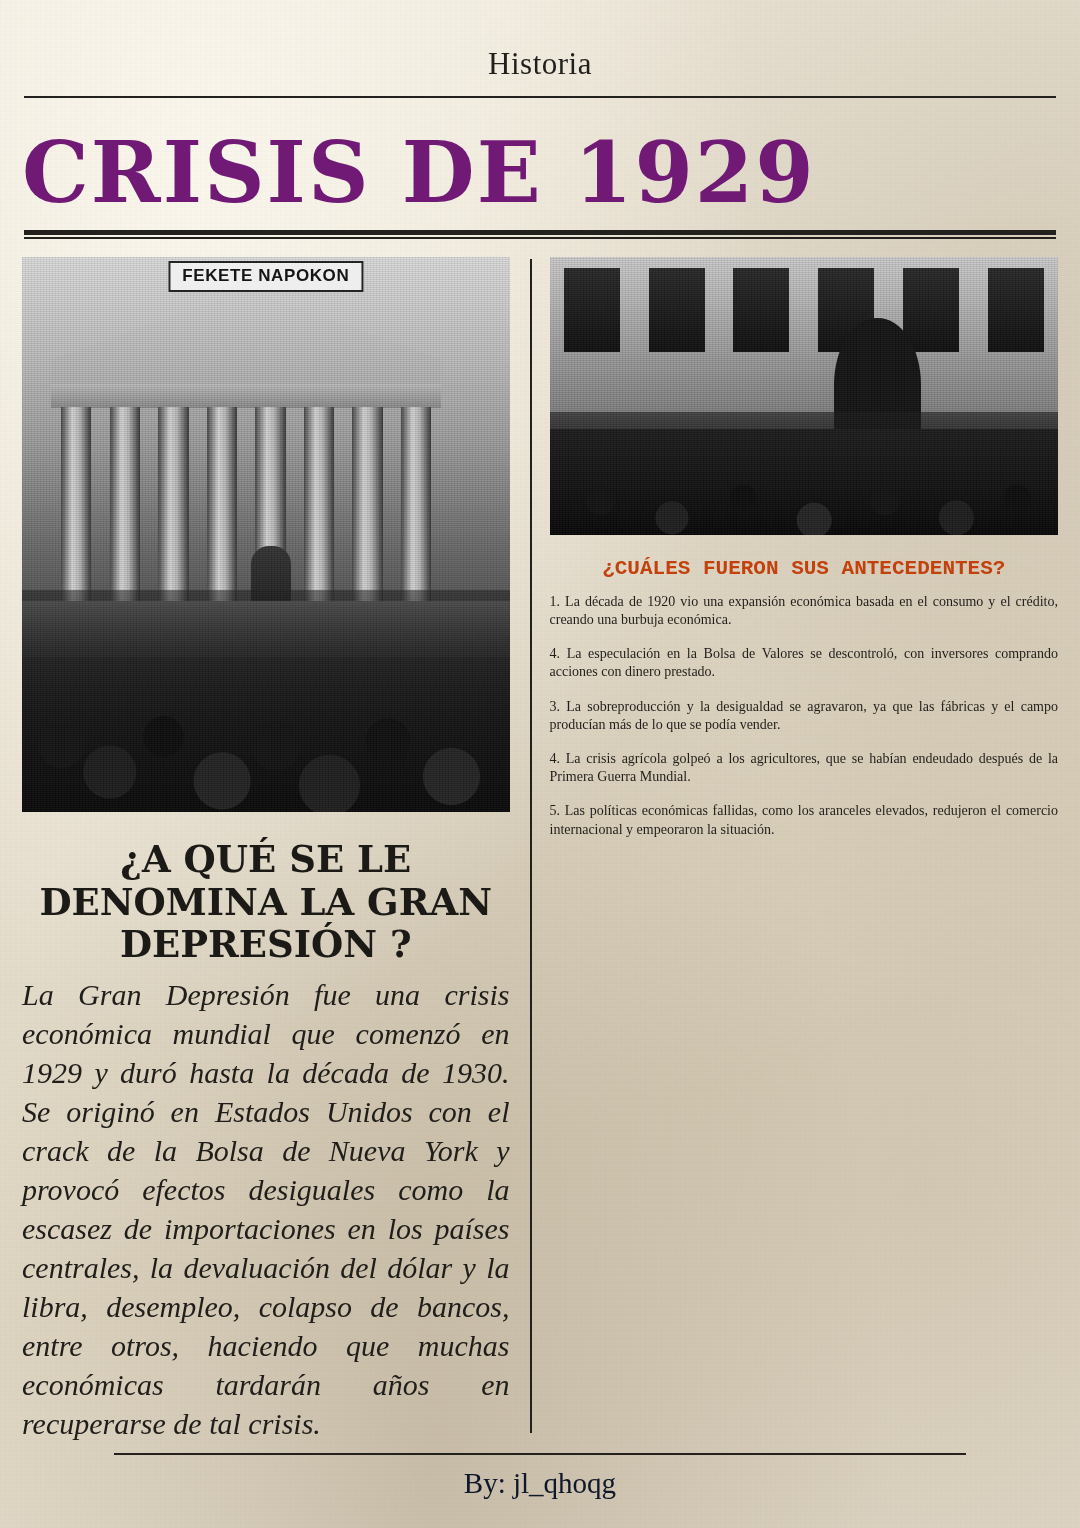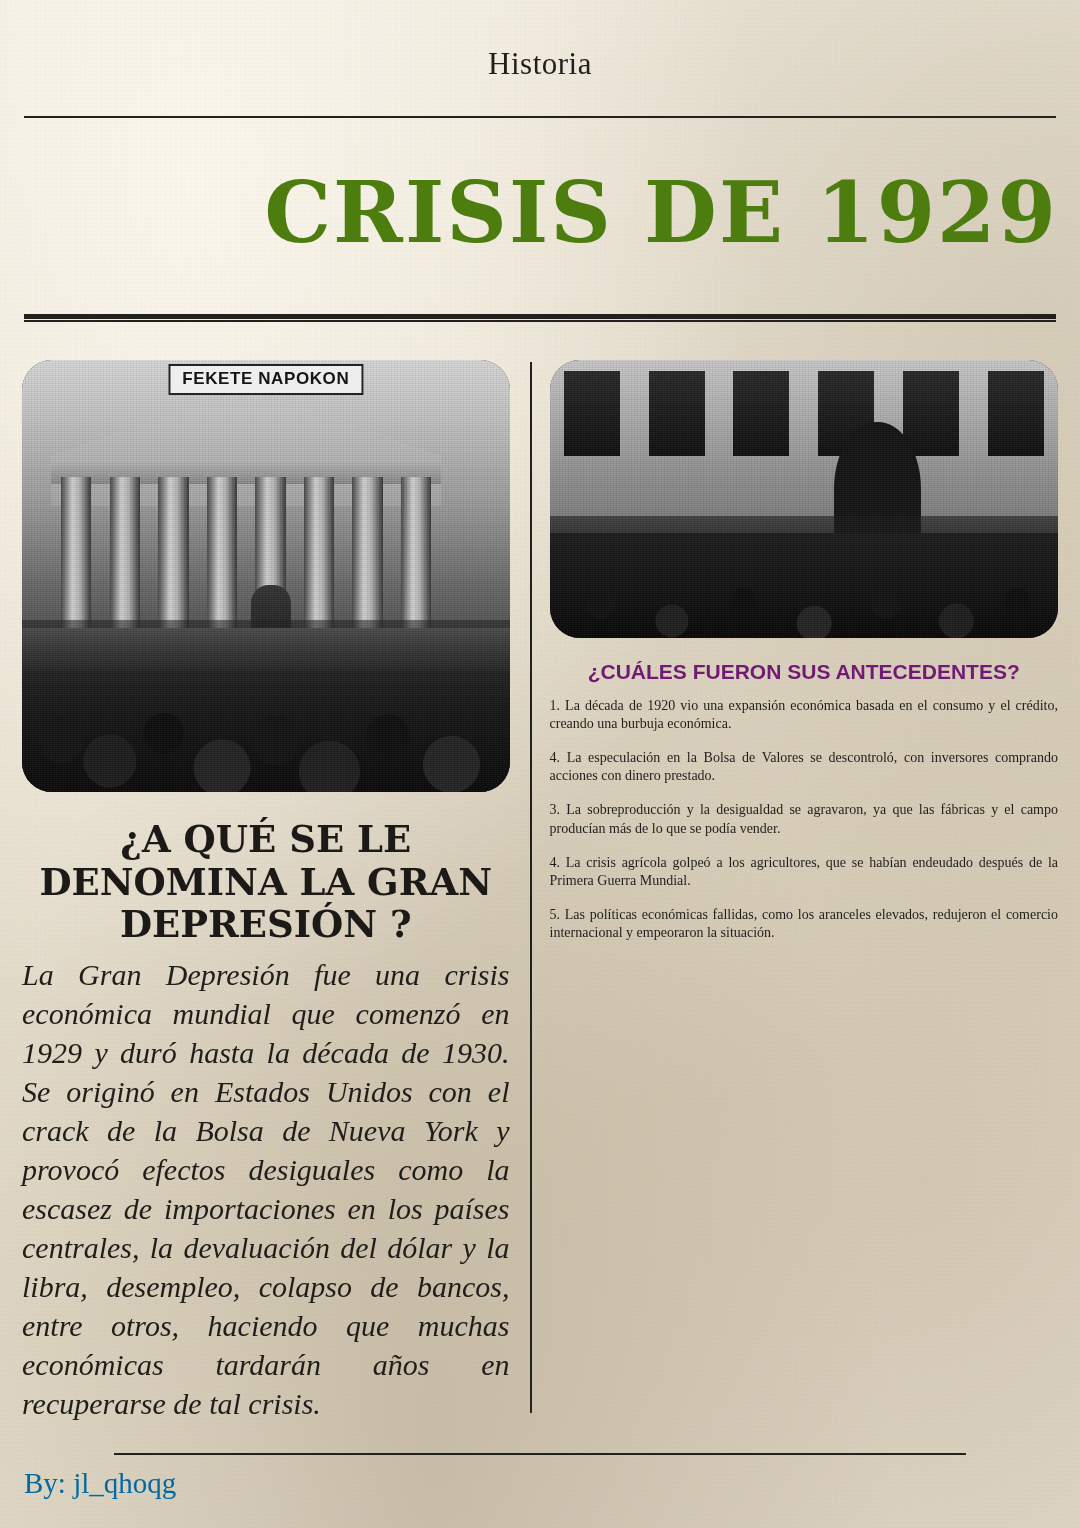--- a/index.html
+++ b/index.html
@@ -36,45 +36,44 @@
       repeating-linear-gradient(90deg, rgba(120,105,82,.08) 0px, rgba(120,105,82,0) 3px, rgba(120,105,82,0) 5px);
     pointer-events: none;
   }
 
   .page {
     position: absolute;
     inset: 0;
     padding: 0 22px;
     display: flex;
     flex-direction: column;
-    gap: 20px;
   }
 
   
   .kicker {
     text-align: center;
     font-size: 31px;
     letter-spacing: .5px;
     color: #211f1c;
     padding-top: 46px;
     padding-bottom: 14px;
   }
   .rule-thin {
     border-top: 2px solid #23211e;
     margin: 0 2px;
   }
   .title {
-    text-align: right;
+    text-align: left;
     font-family: "DejaVu Serif", serif;
     font-weight: 700;
     font-size: 84px;
     line-height: 1.02;
     letter-spacing: 2px;
-    color: #4d7c0f;
-    padding: 32px 0 38px;
+    color: #701a75;
+    padding: 32px 0 14px;
   }
   .rule-double {
     margin: 0 2px 4px;
     border-top: 5px solid #23211e;
     border-bottom: 2px solid #23211e;
     height: 9px;
   }
 
   
   .columns {
@@ -101,21 +100,20 @@
     display: flex;
     flex-direction: column;
   }
 
   
   .photo {
     position: relative;
     overflow: hidden;
     background: #2b2b2b;
     filter: grayscale(1) contrast(1.05);
-    border-radius: 30px;
   }
   .photo-main { height: 620px; }
   .photo-side { height: 278px; }
 
   .ph-sky {
     position: absolute; inset: 0;
     background: linear-gradient(180deg, #d9d7d2 0%, #bcbab5 18%, #9c9a95 34%, #6e6c69 52%, #4a4846 70%, #34322f 100%);
   }
   .ph-grain {
     position: absolute; inset: 0;
@@ -222,49 +220,49 @@
     font-size: 30px;
     line-height: 1.30;
     text-align: justify;
     text-justify: inter-word;
     color: #201e1b;
     hyphens: none;
     font-style: italic;
   }
 
   .side-head {
-    font-family: Liberation Sans, sans-serif;
+    font-family: Liberation Mono, monospace;
     font-weight: 700;
     text-align: center;
     font-size: 21px;
     line-height: 1.16;
-    color: #701a75;
+    color: #c2410c;
     padding: 22px 0 12px;
   }
   .side-p {
     font-size: 14px;
     line-height: 1.30;
     text-align: justify;
     color: #201e1b;
     margin-bottom: 16px;
   }
 
   
   .footer {
     margin-top: auto;
     padding: 0 2px;
   }
   .footer .rule {
     border-top: 2px solid #23211e;
     margin: 10px 90px 0;
   }
   .byline {
-    text-align: left;
+    text-align: center;
     font-size: 29px;
-    color: #0369a1;
+    color: #0f172a;
     padding: 12px 0 28px;
   }
 </style>
 </head>
 <body>
 
 <div class="paper"></div>
 <div class="grain"></div>
 
 <div class="page">

